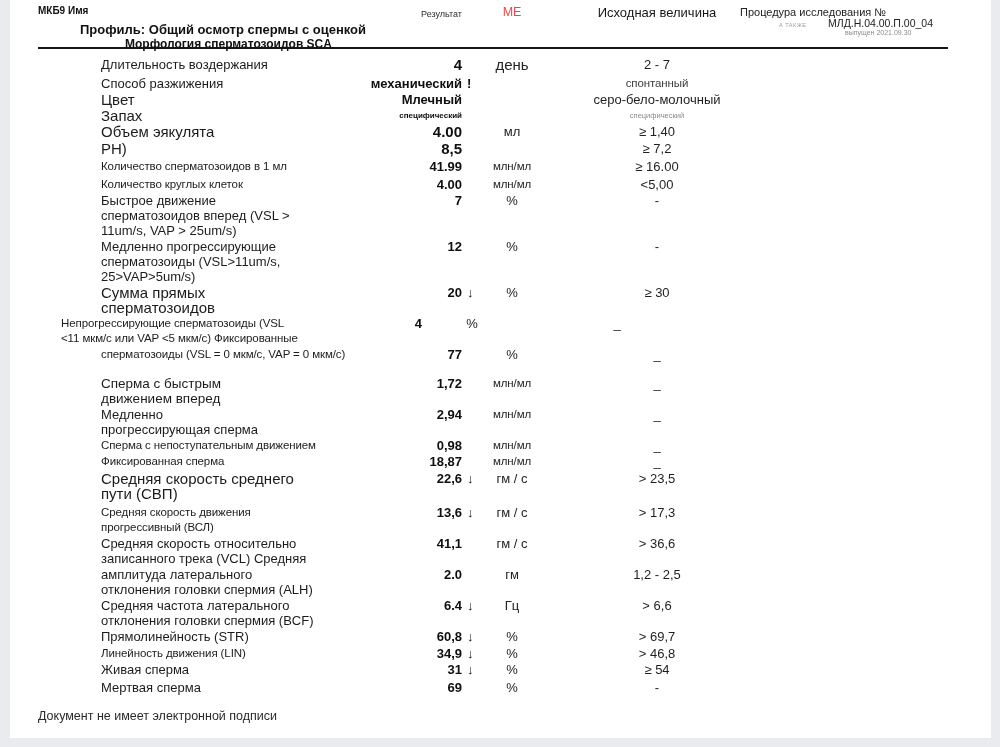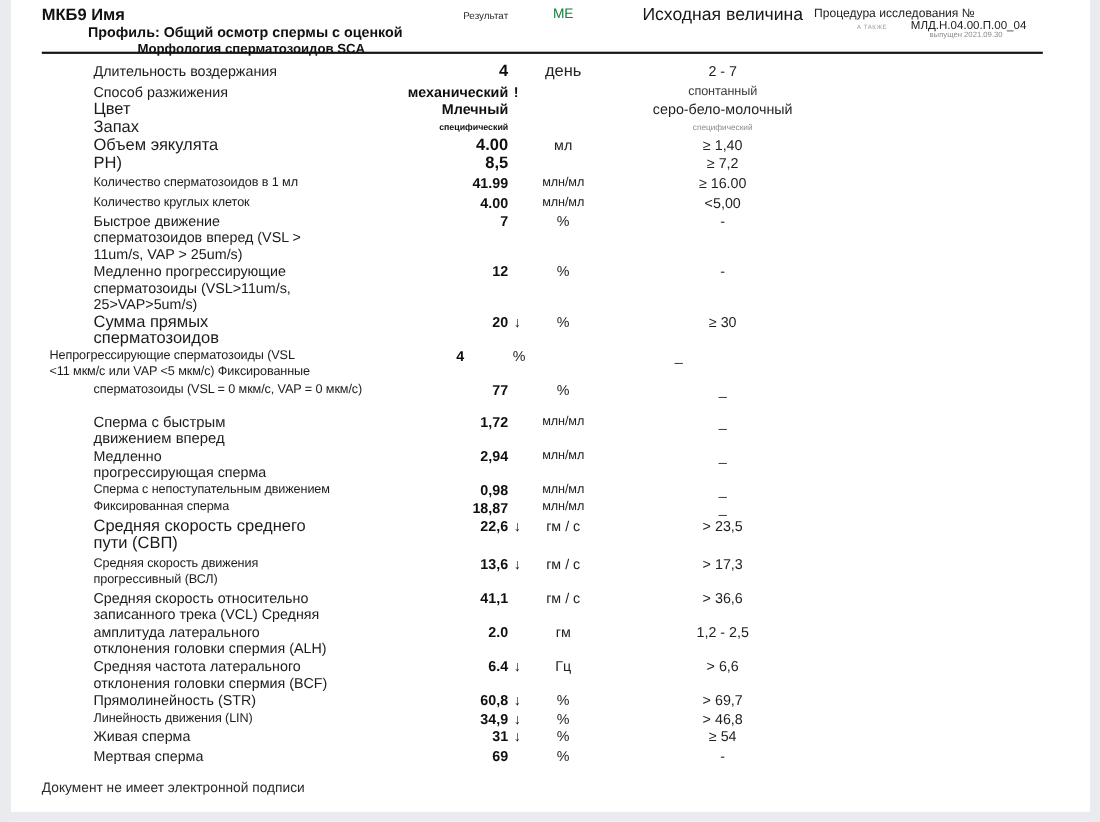--- a/index.html
+++ b/index.html
@@ -7,37 +7,37 @@
   body {
     font-family:"Liberation Sans", sans-serif;
     background:#ffffff; color:#1a1a1a; position:relative; overflow:hidden;
   }
   .edge { position:absolute; background:#e9ebee; }
   #edge-left { left:0; top:0; width:10px; height:747px; }
   #edge-right { left:991px; top:0; width:9px; height:747px; }
   #edge-bottom { left:0; top:738px; width:1000px; height:9px; }
 
   .abs { position:absolute; }
-  #doc-title { left:38px; top:5px; font-size:15px; font-weight:700; color:#111; }
+  #doc-title { left:38px; top:5px; font-size:10px; font-weight:700; color:#111; }
   #profile-line { left:80px; top:22px; font-size:13px; font-weight:700; color:#111; }
   #subtitle-line { left:125px; top:37px; font-size:12px; font-weight:700; color:#111; }
   #header-rule { left:38px; top:47px; width:910px; height:2px; background:#151515; }
 
   #col-result { left:350px; top:9px; width:112px; text-align:right; font-size:9px; color:#2b2b2b; }
-  #col-unit { left:482px; top:5px; width:60px; text-align:center; font-size:12.5px; color:#15803d; }
-  #col-reference { left:552px; top:5px; width:210px; text-align:center; font-size:16px; color:#161616; }
+  #col-unit { left:482px; top:5px; width:60px; text-align:center; font-size:12.5px; color:#ef4444; }
+  #col-reference { left:552px; top:5px; width:210px; text-align:center; font-size:13px; color:#161616; }
   #procedure-label { left:740px; top:6px; font-size:11px; color:#222; }
   #procedure-also { left:779px; top:22px; font-size:5.5px; color:#9a9a9a; text-transform:uppercase; letter-spacing:.5px; }
   #procedure-code { left:828px; top:17px; font-size:10.5px; color:#222; }
   #issued-date { left:845px; top:29px; font-size:7px; color:#8d8d8d; }
 
   #rows { position:absolute; left:0; top:56px; width:1000px; }
   .row { display:grid; grid-template-columns:265px 112px 20px 60px 220px; padding-left:85px; align-items:start; }
   .cell { line-height:15px; padding-top:1px; }
-  .label { white-space:pre-line; color:#1c1c1c; }
+  .label { white-space:pre-line; color:#1c1c1c;margin-left:16px; }
   .value { text-align:right; font-weight:700; color:#0f0f0f; }
   .flag { padding-left:5px; font-weight:700; color:#0f0f0f; font-size:13px; }
   .unit { text-align:center; color:#232323; }
   .ref { text-align:center; padding-left:10px; color:#1f1f1f; }
 
   .sz-lg { font-size:15px; }
   .sz-md { font-size:13px; }
   .sz-md2 { font-size:13.5px; }
   .sz-sm { font-size:11.5px; letter-spacing:-.1px; }
   .sz-tiny { font-size:8px; }

